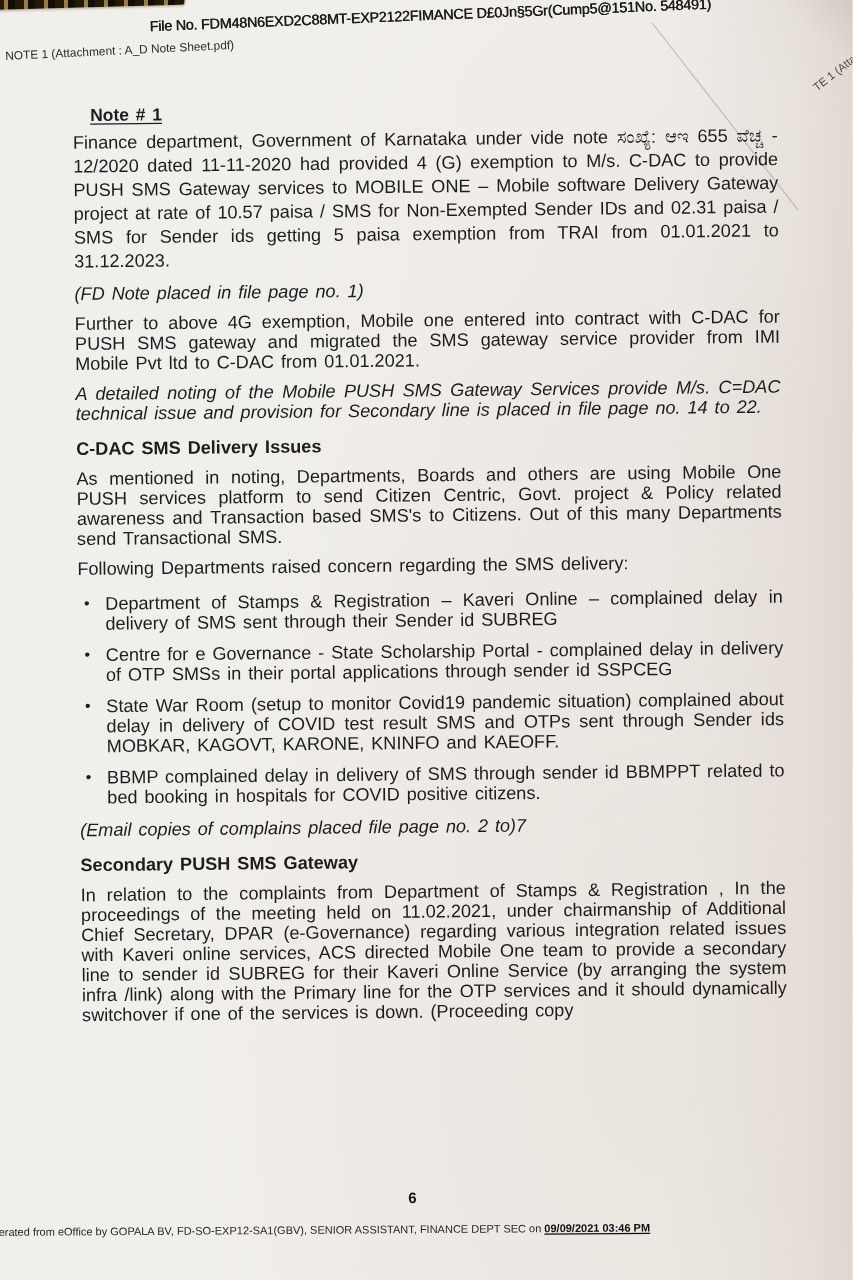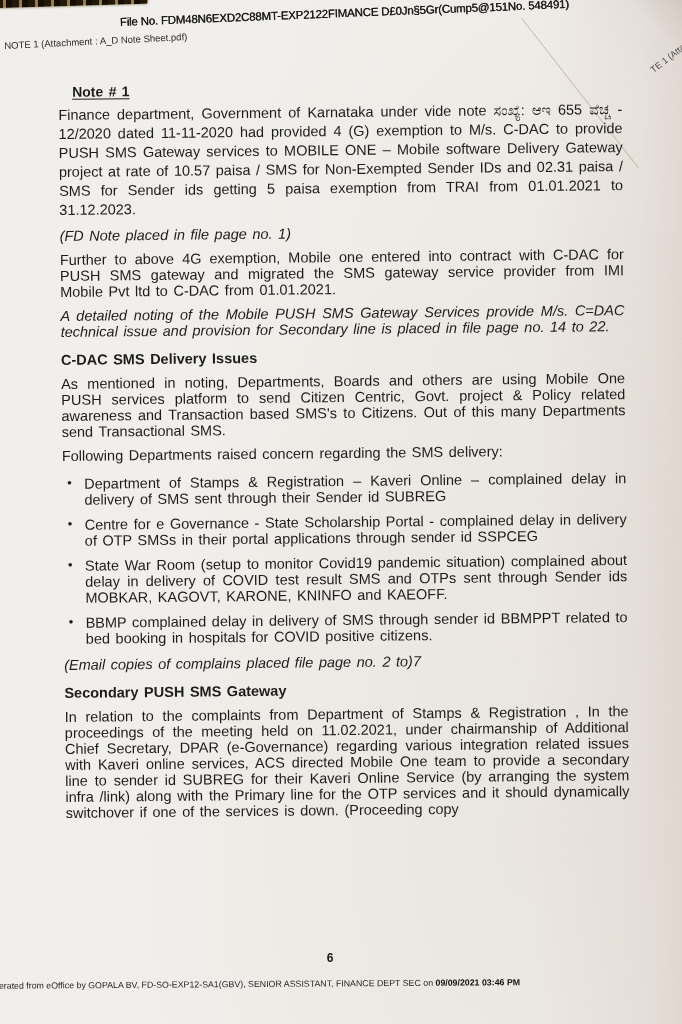--- a/index.html
+++ b/index.html
@@ -62,21 +62,21 @@
   ul.blist li{position:relative;padding-left:22px;margin:0 0 9px 0;}
   ul.blist li .dot{position:absolute;left:5px;top:-1px;font-size:13px;}
   .page-num{
     position:absolute;left:0;top:951px;width:660px;text-align:center;
     font-size:12px;font-weight:bold;color:#161616;
   }
   .gen-footer{
     position:absolute;left:-6px;top:979px;font-size:8.8px;color:#262626;
     white-space:nowrap;transform:rotate(-0.4deg);
   }
-  .gen-footer b{font-weight:bold;color:#111;}
+  .gen-footer b{font-weight:bold;color:#111;text-decoration:underline;}
 </style>
 </head>
 <body>
 
 <div class="binder-edge"></div>
 <div class="corner-shade"></div>
 <div class="fold-line"></div>
 <div class="corner-text">TE 1 (Attac</div>
 
 <div class="fileno">File No. FDM48N6EXD2C88MT-EXP2122FIMANCE D£0Jn§5Gr(Cump5@151No. 548491)</div>

